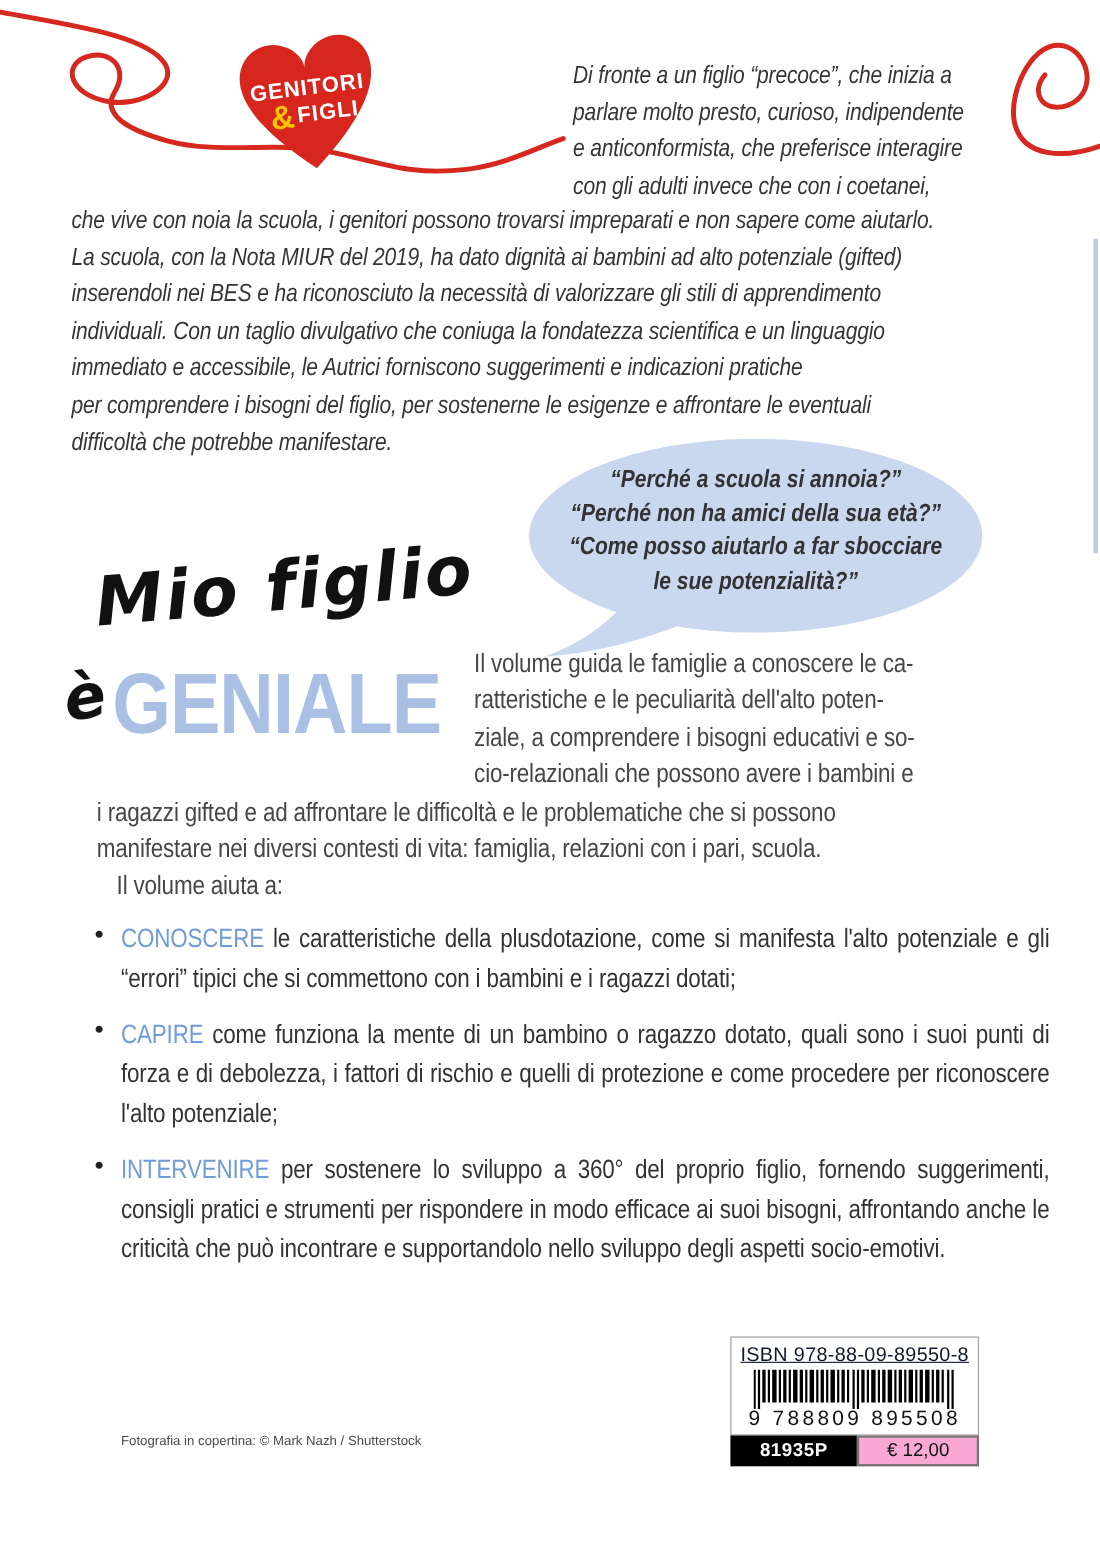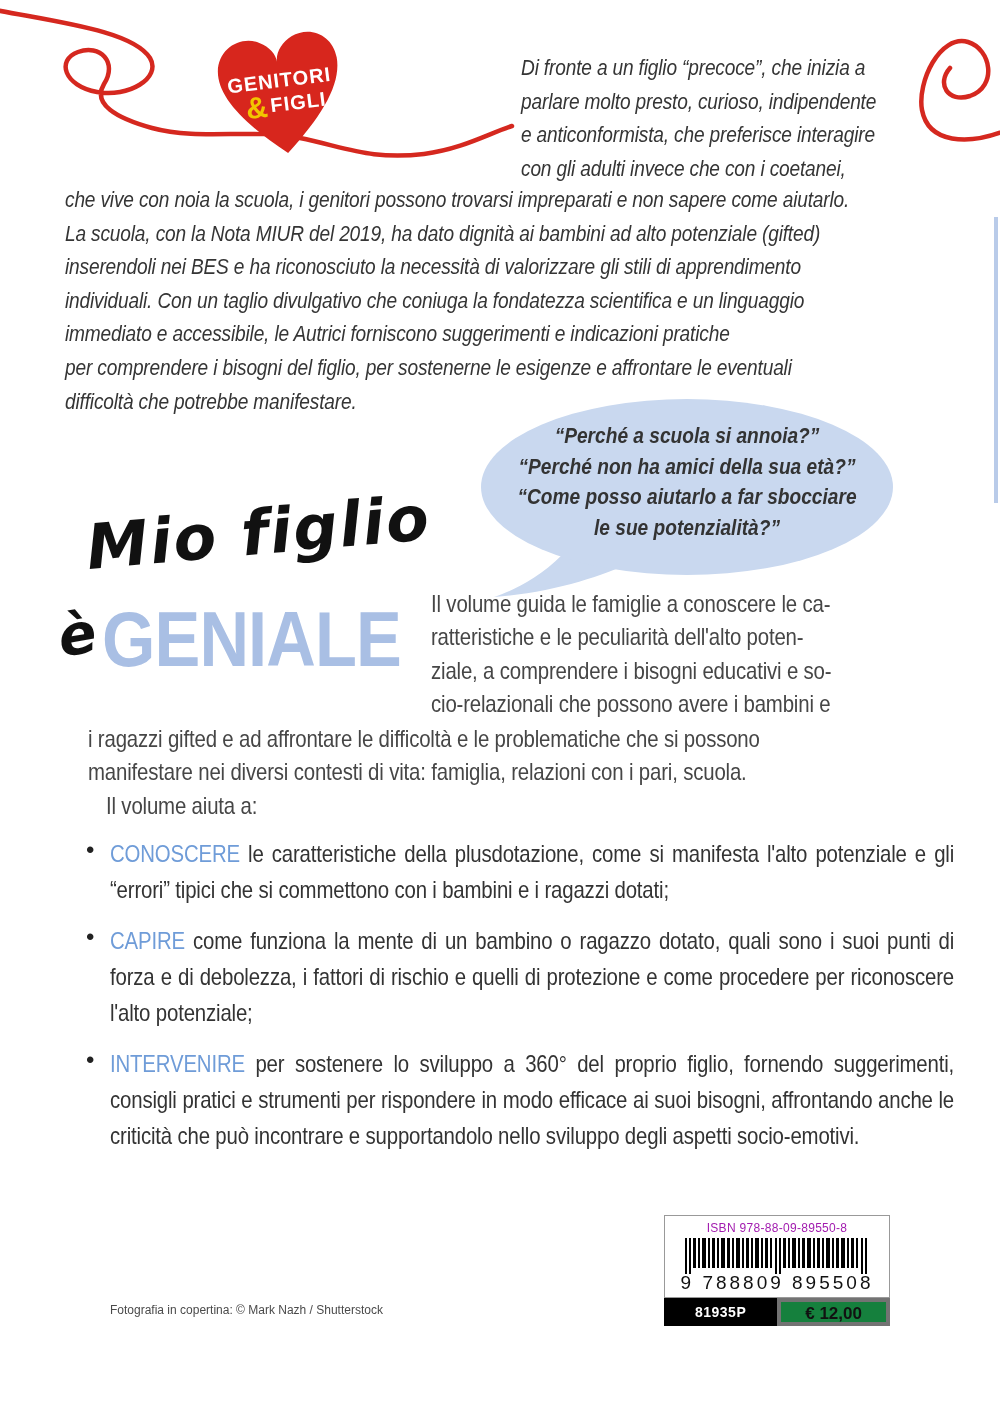--- a/index.html
+++ b/index.html
@@ -55,27 +55,27 @@
   .bullet{position:relative;padding-left:26px;margin-bottom:15px;}
   .bullet .dot{position:absolute;left:2px;top:0;font-size:24px;color:#222;}
   .bullet-inner{width:993px;transform:scaleX(0.85);transform-origin:0 0;
       text-align:justify;font-size:24px;line-height:36px;color:#333;
       letter-spacing:-0.2px;}
   .bullet-keyword{color:#6f9cd8;}
 
   
   #barcode-box{left:664px;top:1215px;width:226px;}
   #barcode-top{border:1px solid #999;background:#fff;padding:5px 0 3px 0;text-align:center;}
-  #isbn-label{font-size:12px;letter-spacing:0.3px;color:#a21caf;}
+  #isbn-label{font-size:18px;letter-spacing:0.3px;color:#0f172a;text-decoration:underline;}
   #bars{margin:3px auto 0 auto;display:block;}
   #barcode-digits{font-size:19px;letter-spacing:3px;color:#111;margin-top:-2px;}
   #barcode-bottom{display:flex;width:226px;height:28px;margin-top:0;}
-  #product-code{flex:1.08;background:#000;color:#fff;font-weight:bold;font-size:14px;
+  #product-code{flex:1.08;background:#000;color:#fff;font-weight:bold;font-size:17px;
       text-align:center;line-height:28px;letter-spacing:0.5px;}
-  #price{flex:1;background:#15803d;border:4px solid #737373;font-weight:bold;font-size:17px;
+  #price{flex:1;background:#f9a8d4;border:2px solid #737373;font-weight:normal;font-size:17px;
       color:#111;text-align:center;line-height:24px;}
 
   #photo-credit{left:110px;top:1303px;font-size:12px;color:#4a4a4a;}
 </style>
 </head>
 <body>
 
 <svg id="ribbon-svg" class="abs" viewBox="0 0 1000 210" fill="none">
   <path d="M -15 8 C 55 22 132 30 150 58 C 162 78 128 98 97 92 C 64 86 56 60 78 52
            C 100 44 118 62 104 84 C 92 104 116 118 152 128 C 200 141 252 128 300 138

